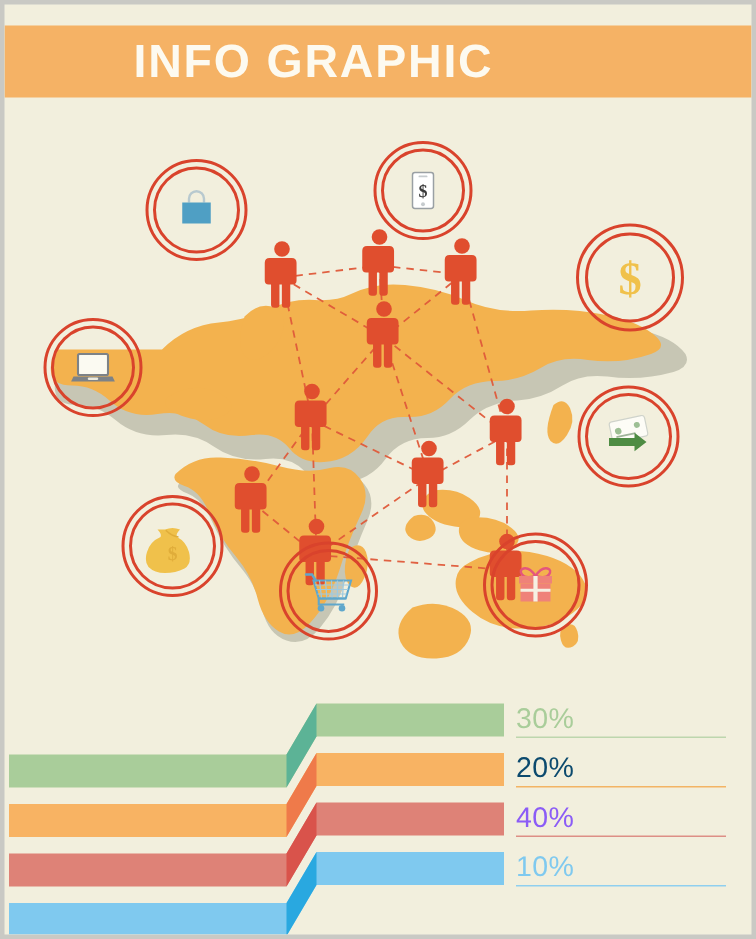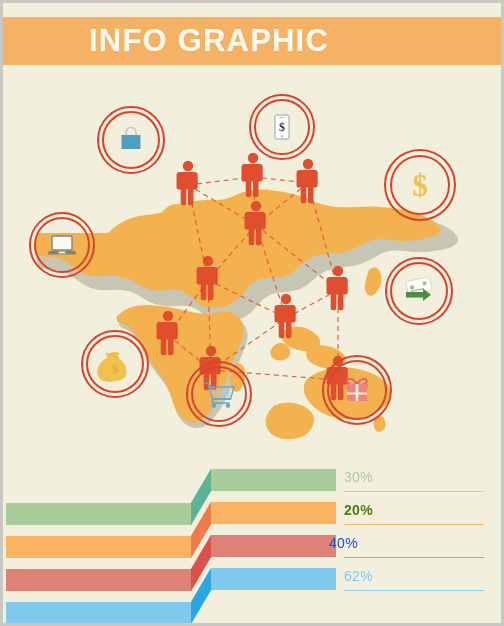--- a/index.html
+++ b/index.html
@@ -36,21 +36,21 @@
     border-style:solid;border-color:#d9432c;
     box-sizing:border-box;
   }
   .badge .glyph{
     position:absolute;left:0;top:0;width:100%;height:100%;
     display:flex;align-items:center;justify-content:center;
   }
   
   #chart{position:absolute;left:0;top:452px;width:498px;height:168px;}
   .pct-label{
-    position:absolute;font-size:14px;font-weight:400;
+    position:absolute;font-size:19px;font-weight:400;
     font-family:"Liberation Sans", sans-serif;
     letter-spacing:0.3px;white-space:nowrap;
   }
   .pct-rule{position:absolute;height:1px;}
 </style>
 </head>
 <body>
 
 <div id="poster">
 
@@ -289,23 +289,23 @@
       <g>
         <path d="M3 147 H188 L208 113 H333 V135 H208 L188 169 H3 Z" fill="#7fc9ef"></path>
         <path d="M188 147 L208 113 V135 L188 169 Z" fill="#29a8e0"></path>
       </g>
     </svg>
 
     
     <div class="pct-label" style="left:341px;top:14px;color:#a9cd9a;">30%</div>
     <div class="pct-rule" style="left:341px;top:36px;width:140px;background:#bdd6ad;"></div>
 
-    <div class="pct-label" style="left:341px;top:47px;color:#4d7c0f;font-weight:bold;">20%</div>
+    <div class="pct-label" style="left:341px;top:47px;color:#0c4a6e;">20%</div>
     <div class="pct-rule" style="left:341px;top:69px;width:140px;background:#f3b464;"></div>
 
-    <div class="pct-label" style="left:326px;top:80px;color:#1d4ed8;">40%</div>
+    <div class="pct-label" style="left:341px;top:80px;color:#8b5cf6;">40%</div>
     <div class="pct-rule" style="left:341px;top:102px;width:140px;background:#dd8f86;"></div>
 
-    <div class="pct-label" style="left:341px;top:113px;color:#7fc9ef;">62%</div>
+    <div class="pct-label" style="left:341px;top:113px;color:#7fc9ef;">10%</div>
     <div class="pct-rule" style="left:341px;top:135px;width:140px;background:#8fcfef;"></div>
   </div>
 
 </div>
 
 </body></html>

